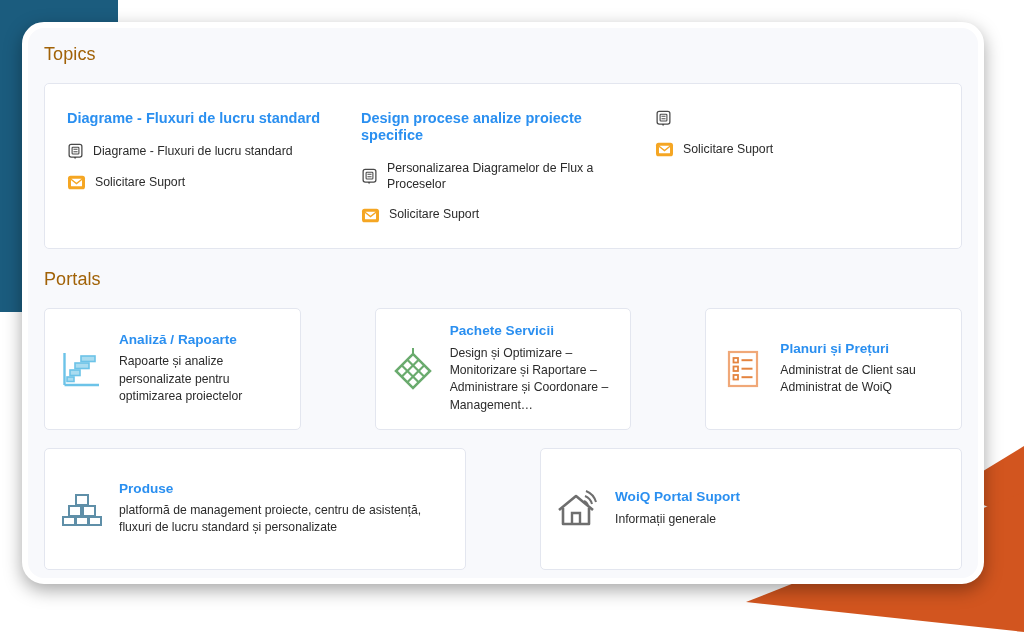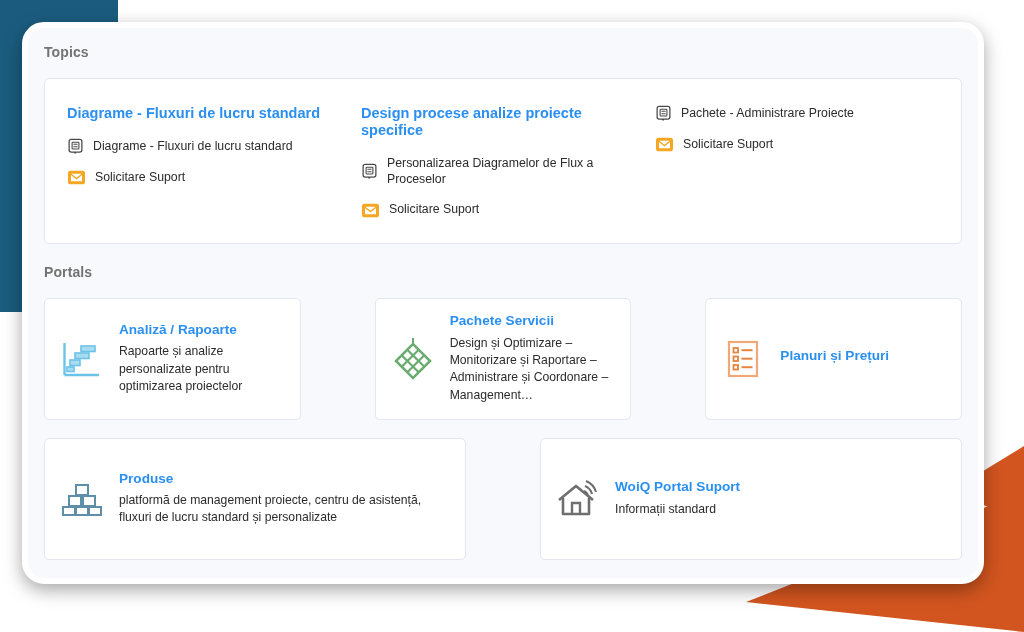--- a/index.html
+++ b/index.html
@@ -45,23 +45,23 @@
     width: 962px;
     height: 562px;
     background: #f8f9fc;
     border: 6px solid #ffffff;
     border-radius: 22px;
     box-shadow: 0 6px 18px rgba(0,0,0,0.35);
     overflow: hidden;
   }
 
   .section-title {
-    font-size: 14px;
-    font-weight: bold;
-    color: #737373;
+    font-size: 18px;
+    font-weight: normal;
+    color: #a16207;
     padding: 16px 0 0 16px;
     letter-spacing: .1px;
   }
 
   
   .topics-card {
     margin: 18px 16px 0 16px;
     background: #ffffff;
     border: 1px solid #e3e6ef;
     border-radius: 5px;
@@ -199,21 +199,20 @@
 
       <div class="topic-col">
         <div class="topic-link">
           <svg class="ic-doc" viewBox="0 0 20 20">
             <rect x="2.5" y="1.5" width="15" height="15" rx="2.5" fill="none" stroke="#4a4a4a" stroke-width="1.5"></rect>
             <rect x="6" y="5" width="8" height="8" rx="1" fill="none" stroke="#4a4a4a" stroke-width="1.3"></rect>
             <line x1="7.6" y1="7.4" x2="12.4" y2="7.4" stroke="#4a4a4a" stroke-width="1.2"></line>
             <line x1="7.6" y1="10.2" x2="12.4" y2="10.2" stroke="#4a4a4a" stroke-width="1.2"></line>
             <path d="M8 16.5 L9.5 19 L11 16.5 Z" fill="#4a4a4a"></path>
           </svg>
-          <span class="topic-link-text">Pachete - Administrare Proiecte</span>
         </div>
         <div class="topic-link">
           <svg class="ic-mail" viewBox="0 0 22 20">
             <rect x="1" y="2" width="20" height="16" rx="3" fill="#f5a623"></rect>
             <rect x="4.5" y="5.5" width="13" height="9" rx="1" fill="#ffffff"></rect>
             <path d="M4.5 6.2 L11 11.2 L17.5 6.2" fill="none" stroke="#f5a623" stroke-width="1.6"></path>
           </svg>
           <span class="topic-link-text">Solicitare Suport</span>
         </div>
       </div>
@@ -269,20 +268,21 @@
               <rect x="13.5" y="12" width="4.5" height="4.5" fill="none" stroke="#e4843f" stroke-width="1.8"></rect>
               <rect x="13.5" y="20.5" width="4.5" height="4.5" fill="none" stroke="#e4843f" stroke-width="1.8"></rect>
               <rect x="13.5" y="29" width="4.5" height="4.5" fill="none" stroke="#e4843f" stroke-width="1.8"></rect>
               <line x1="21.5" y1="14.2" x2="32.5" y2="14.2" stroke="#e4843f" stroke-width="2"></line>
               <line x1="21.5" y1="22.7" x2="32.5" y2="22.7" stroke="#e4843f" stroke-width="2"></line>
               <line x1="21.5" y1="31.2" x2="32.5" y2="31.2" stroke="#e4843f" stroke-width="2"></line>
             </svg>
           </div>
           <div class="portal-text">
             <div class="portal-title">Planuri și Prețuri</div>
+            <div class="portal-desc">Administrat de Client sau Administrat de WoiQ</div>
           </div>
         </div>
 
       </div>
 
       <div class="portal-row">
 
         <div class="portal-card">
           <div class="portal-icon">
             <svg viewBox="0 0 46 46" width="46" height="46">
@@ -307,21 +307,21 @@
               <path d="M4 24 L21 10 L38 24" fill="none" stroke="#6e6e6e" stroke-width="2.6" stroke-linejoin="round"></path>
               <path d="M8 22 L8 38 L34 38 L34 22" fill="none" stroke="#6e6e6e" stroke-width="2.6" stroke-linejoin="round"></path>
               <path d="M17 38 L17 27 L25 27 L25 38" fill="none" stroke="#6e6e6e" stroke-width="2.4"></path>
               <path d="M29 15 A7 7 0 0 1 33 20" fill="none" stroke="#6e6e6e" stroke-width="2"></path>
               <path d="M30 10 A12 12 0 0 1 37 18" fill="none" stroke="#6e6e6e" stroke-width="2"></path>
               <path d="M31 5 A17 17 0 0 1 41 16" fill="none" stroke="#6e6e6e" stroke-width="2"></path>
             </svg>
           </div>
           <div class="portal-text">
             <div class="portal-title">WoiQ Portal Suport</div>
-            <div class="portal-desc">Informații standard</div>
+            <div class="portal-desc">Informații generale</div>
           </div>
         </div>
 
       </div>
 
     </div>
 
   </div>
 </div>
 

